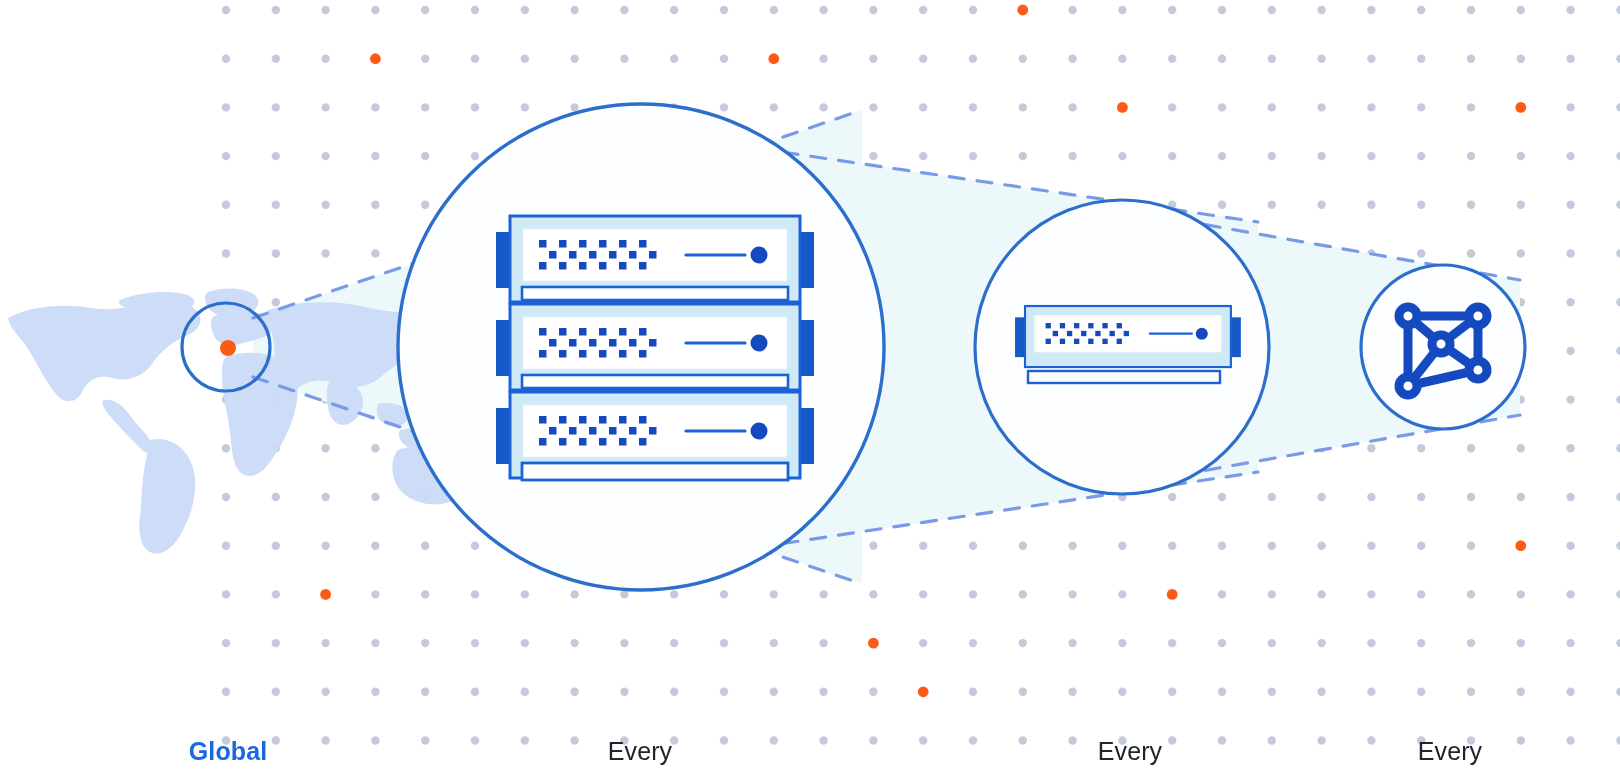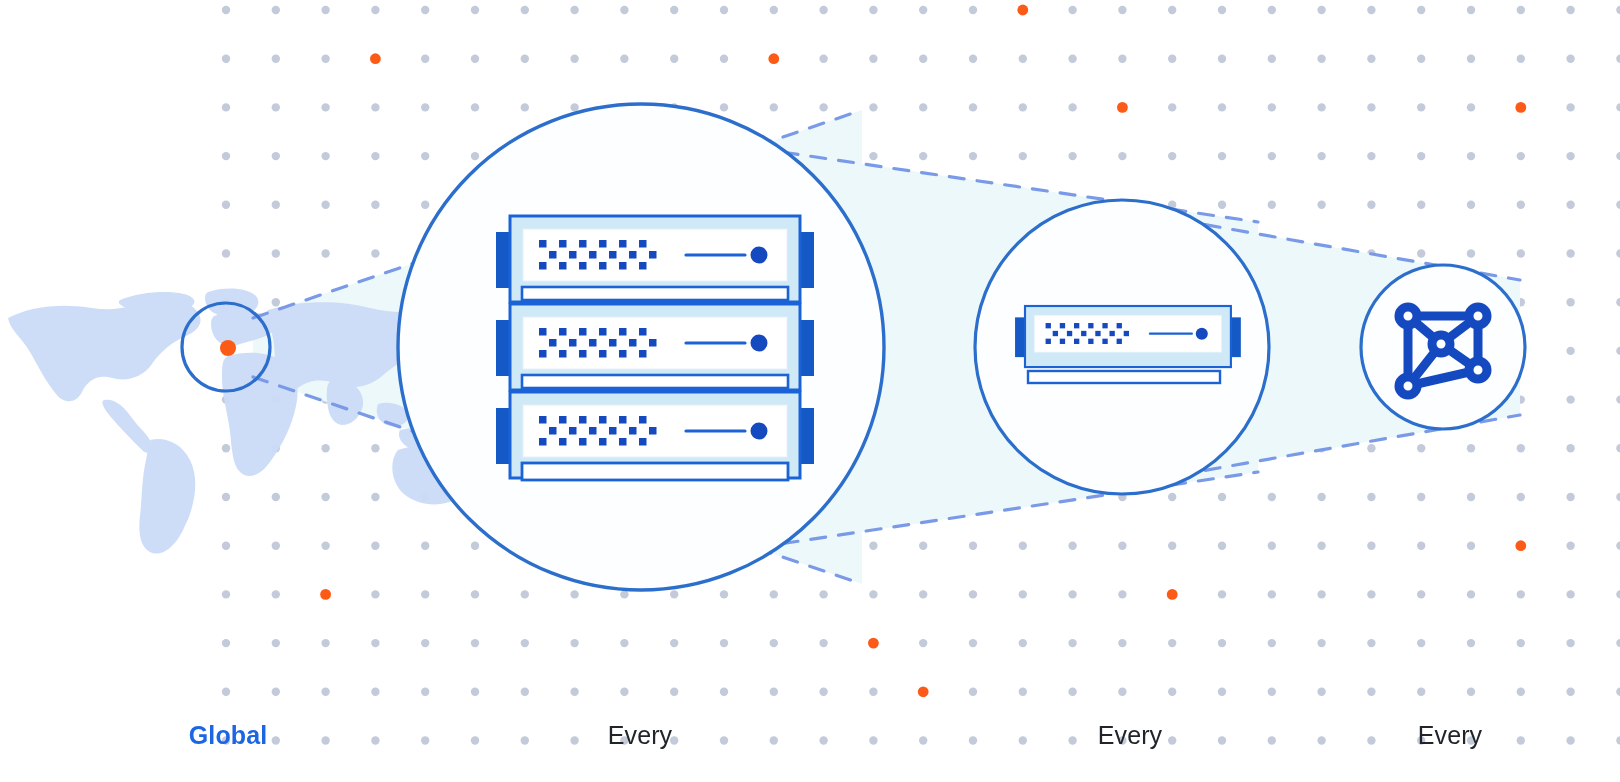--- a/index.html
+++ b/index.html
@@ -27,21 +27,21 @@
   .label {
     position: absolute;
     text-align: center;
     font-size: 25px;
     line-height: 1.08;
     font-weight: 400;
     letter-spacing: 0.1px;
     white-space: pre;
     user-select: none;
   }
-  .label .l1 { display: block; }
+  .label .l1 { display: block; margin-top: 16px; }
   .label.dark { color: #20242b; }
   .label.accent { color: #1d66e3; font-weight: 700; }
   #label-global   { left: 128px;  top: 668px; width: 200px; }
   #label-dc       { left: 540px;  top: 668px; width: 200px; }
   #label-server   { left: 1030px; top: 668px; width: 200px; }
   #label-service  { left: 1350px; top: 668px; width: 200px; }
 </style>
 </head>
 <body>
 

